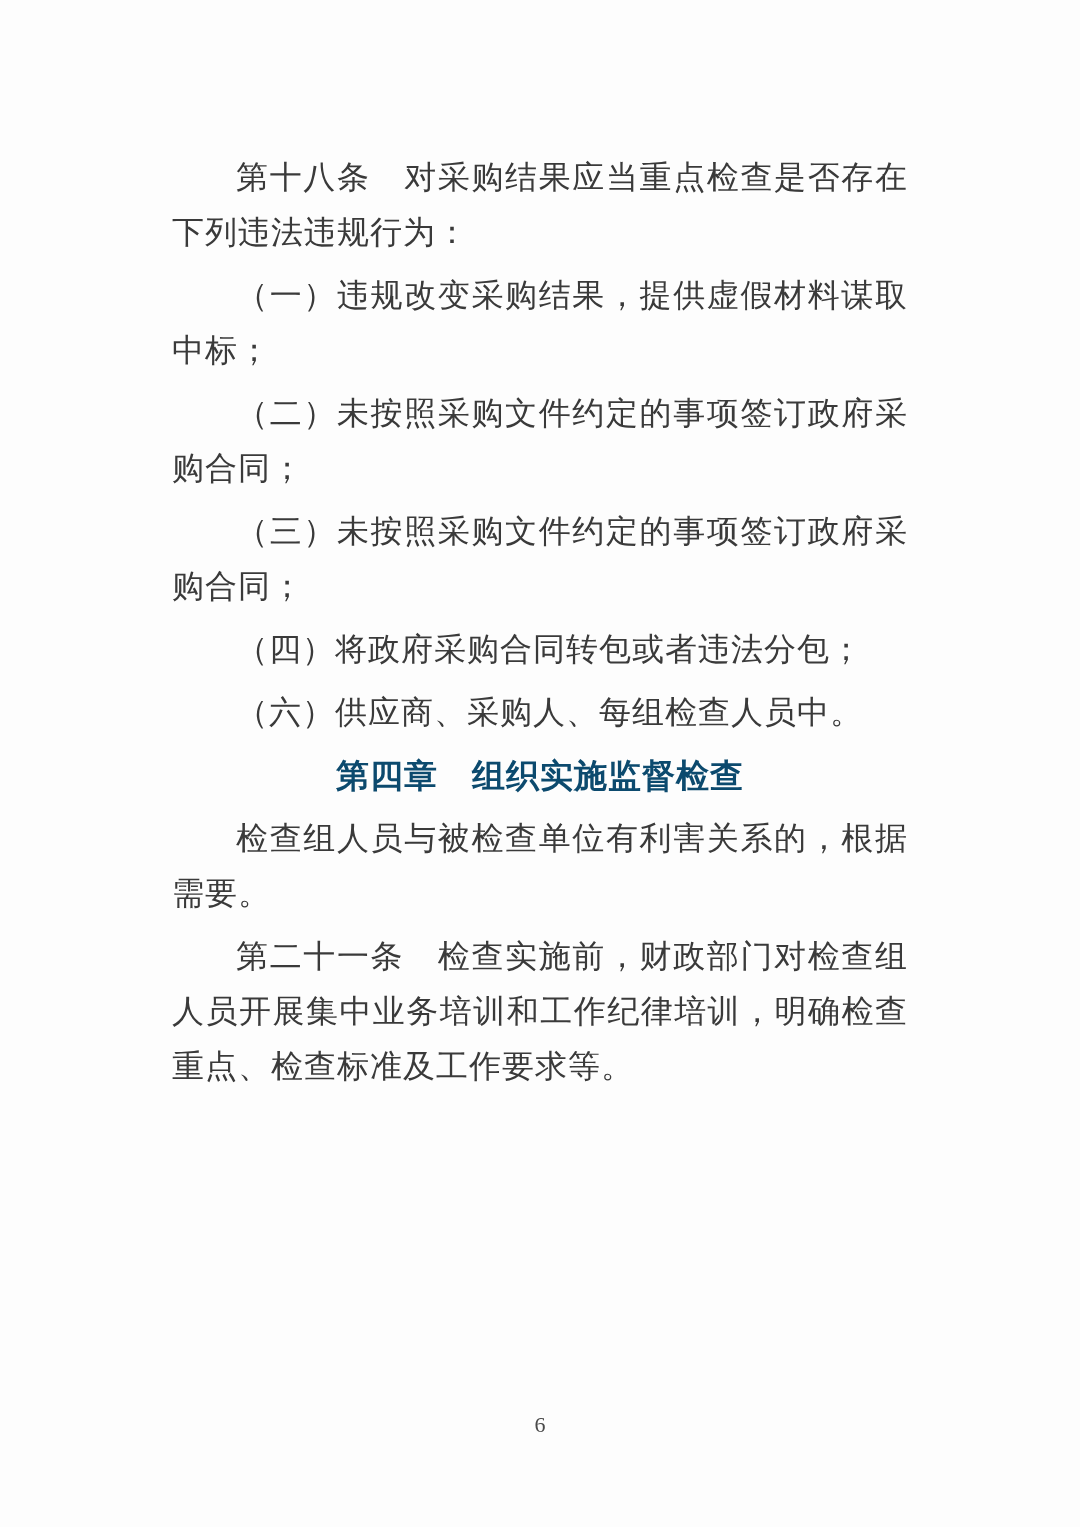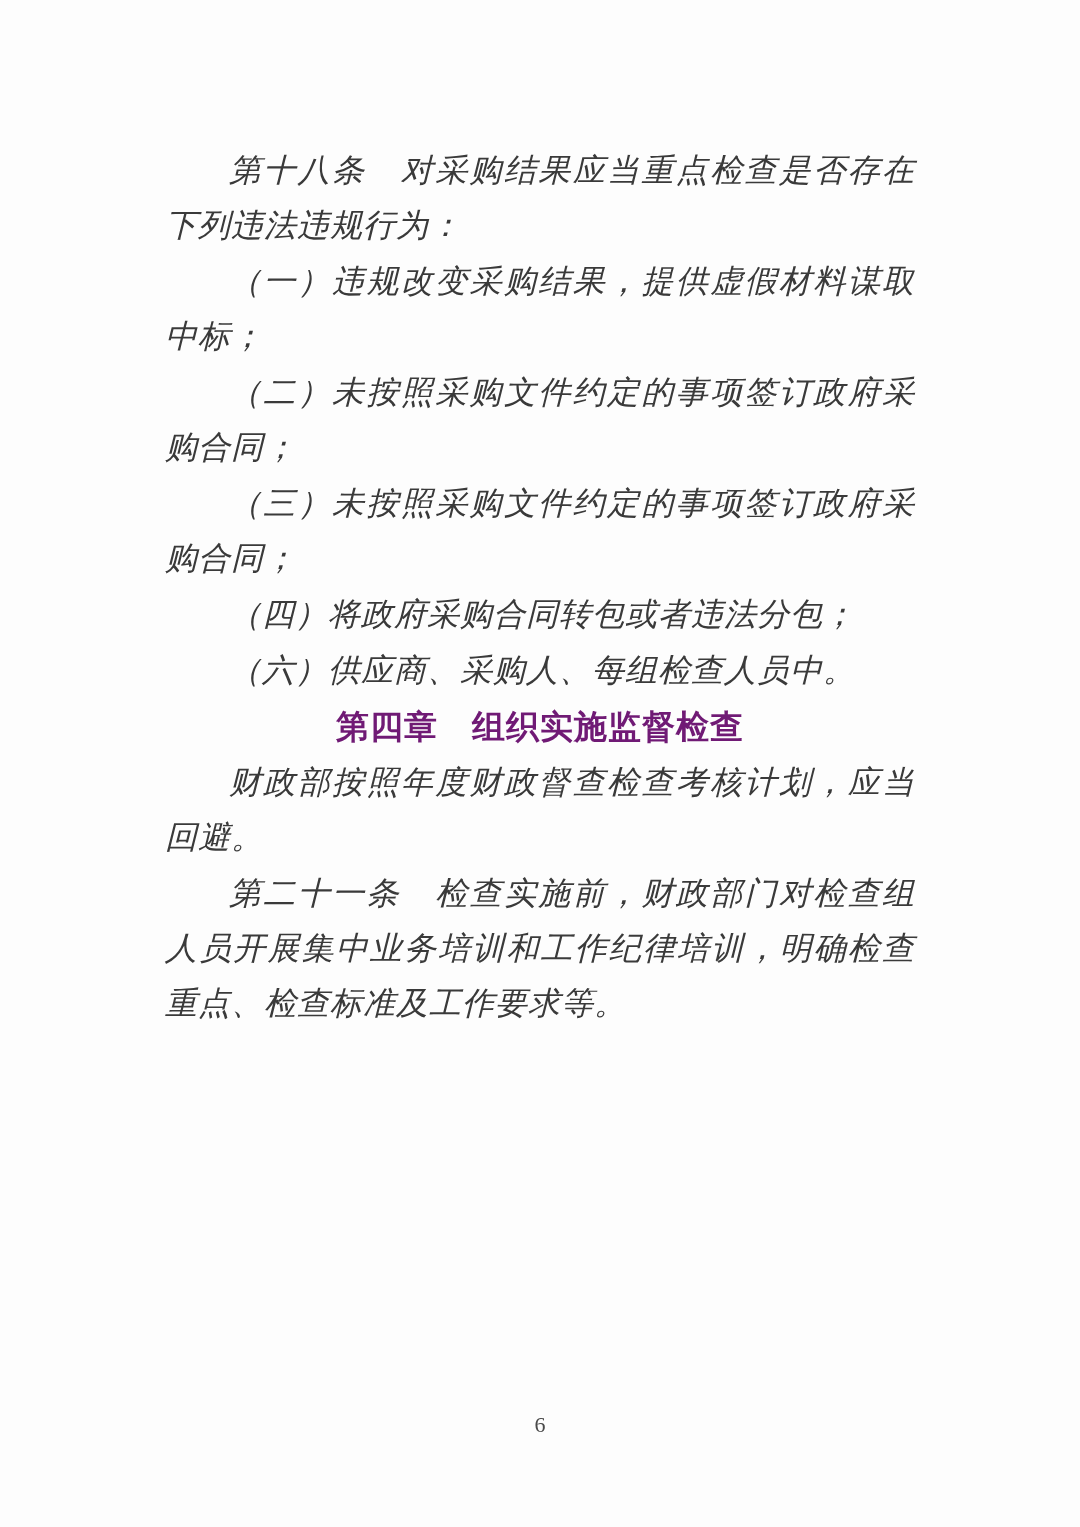--- a/index.html
+++ b/index.html
@@ -20,33 +20,32 @@
     position: absolute;
     top: 142px;
     left: 164px;
     width: 752px;
     font-size: 32px;
     line-height: 55px;
     color: #3a3a3a;
     letter-spacing: 1px;
   }
   .para {
-    margin: 1px;
+    margin: 8px;
     text-indent: 2em;
     text-align: justify;
     text-justify: inter-ideograph;
-    font-style: italic;
   }
   .chapter-heading {
     margin: 0;
     font-family: "Liberation Sans", "DejaVu Sans", sans-serif;
     font-weight: bold;
     font-size: 33px;
     line-height: 55px;
-    color: #701a75;
+    color: #0c4a6e;
     text-align: center;
     text-indent: 0;
   }
   .page-number {
     position: absolute;
     top: 1410px;
     left: 0;
     width: 1080px;
     text-align: center;
     font-size: 22px;
@@ -60,18 +59,18 @@
 
 <div class="page">
   <div class="content">
     <p class="para">第十八条　对采购结果应当重点检查是否存在下列违法违规行为：</p>
     <p class="para">（一）违规改变采购结果，提供虚假材料谋取中标；</p>
     <p class="para">（二）未按照采购文件约定的事项签订政府采购合同；</p>
     <p class="para">（三）未按照采购文件约定的事项签订政府采购合同；</p>
     <p class="para">（四）将政府采购合同转包或者违法分包；</p>
     <p class="para">（六）供应商、采购人、每组检查人员中。</p>
     <p class="chapter-heading">第四章　组织实施监督检查</p>
-    <p class="para">财政部按照年度财政督查检查考核计划，应当回避。</p>
+    <p class="para">检查组人员与被检查单位有利害关系的，根据需要。</p>
     <p class="para">第二十一条　检查实施前，财政部门对检查组人员开展集中业务培训和工作纪律培训，明确检查重点、检查标准及工作要求等。</p>
 
   </div>
   <div class="page-number">6</div>
 </div>
 
 </body></html>

